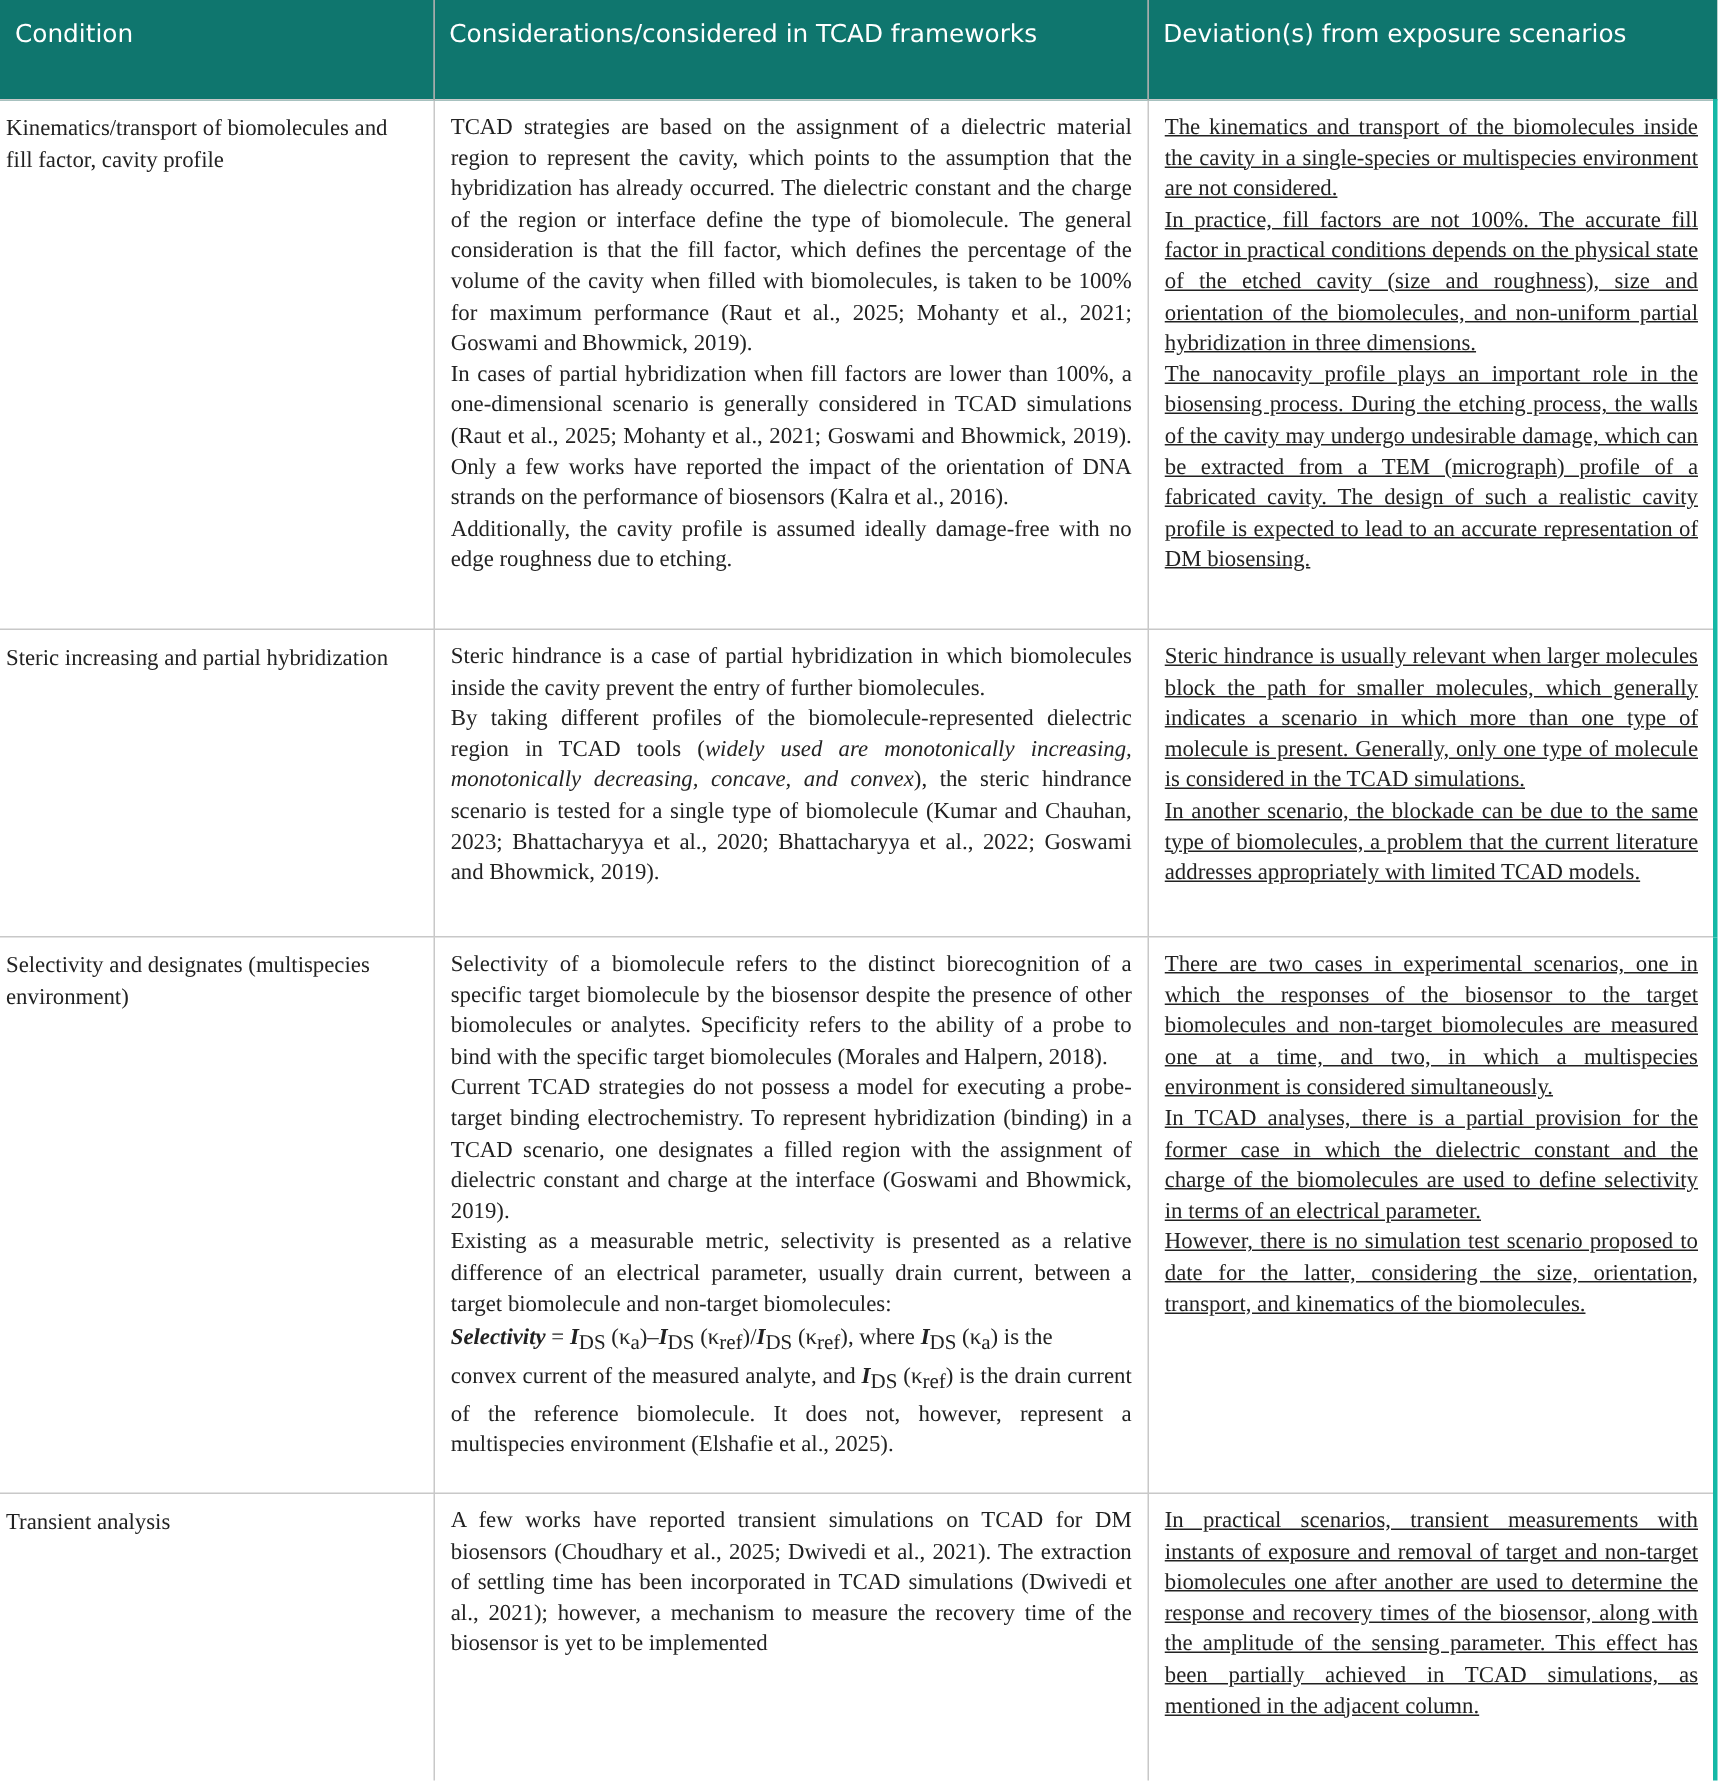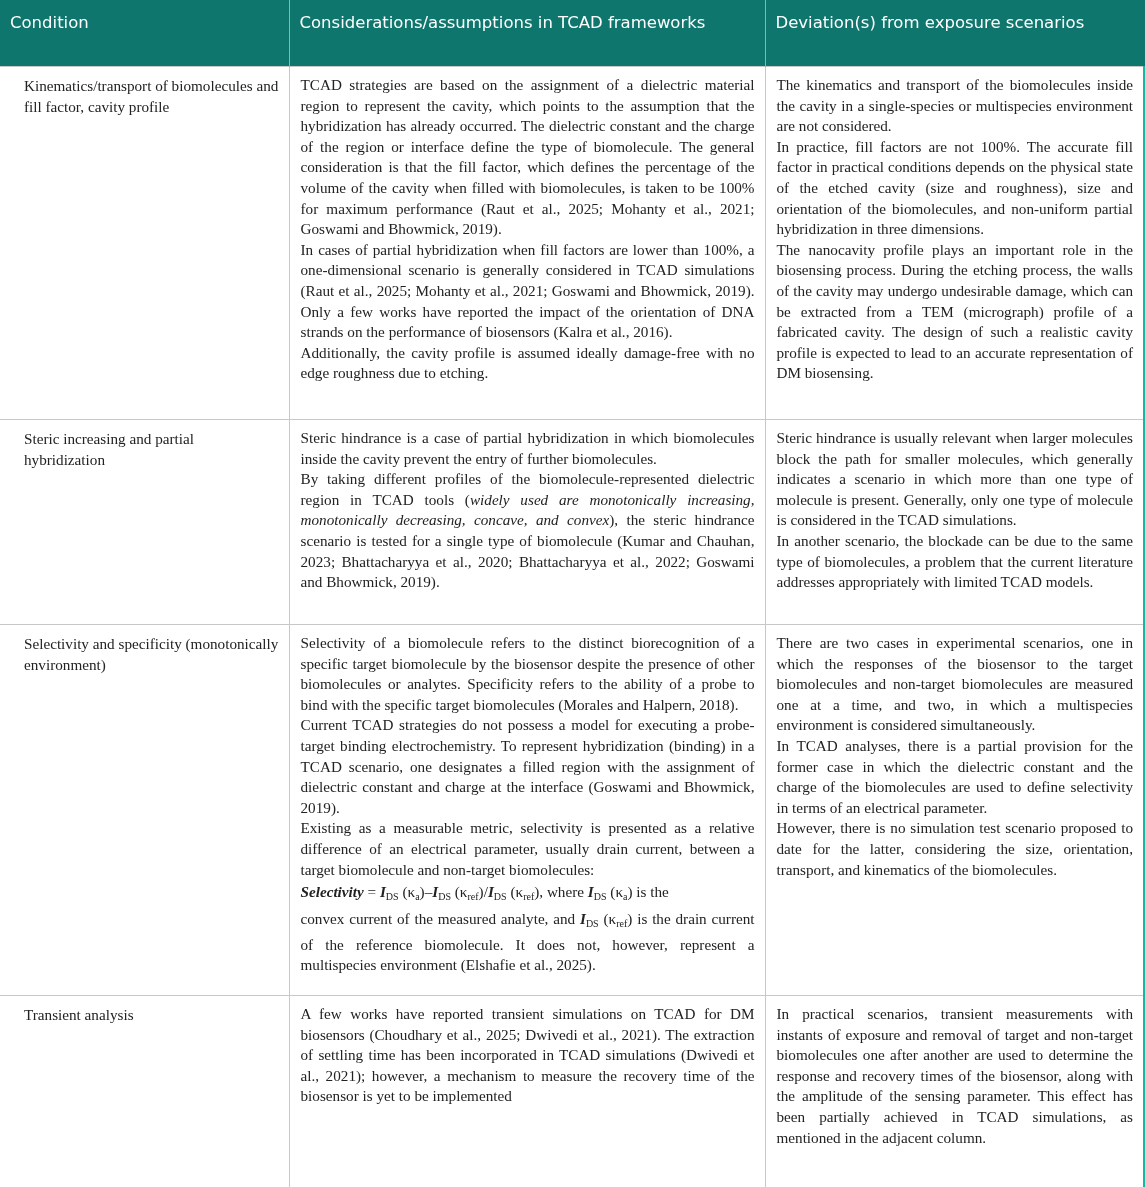--- a/index.html
+++ b/index.html
@@ -29,48 +29,48 @@
     thead th:first-child { border-left: none; }
     tbody td {
       font-family: "Liberation Serif", "DejaVu Serif", serif;
       font-size: 15.2px;
       line-height: 20.6px;
       color: #222222;
       vertical-align: top;
       padding: 8px 10px 8px 11px;
       border: 1px solid #c8c8c8;
     }
-    tbody td:first-child { border-left: none; padding-left: 24px; margin-left: 43px; }
-    tbody td:last-child { border-right: 4px solid #14b8a6; }
+    tbody td:first-child { border-left: none; padding-left: 4px; margin-left: 43px; }
+    tbody td:last-child { border-right: 6px solid #14b8a6; text-decoration: underline; }
     tbody td.cond { padding-top: 9px; }
     tbody td.col2 { text-align: justify; }
     tbody td.col3 { text-align: justify; }
     .para { display: block; }
     .row1 td { height: 335px; }
     .row2 td { height: 187px; }
     .row3 td { height: 353px; }
     .row4 td { height: 176px; }
     em { font-style: italic; }
     .formula { display: block; line-height: 24px; }
     .formula b { font-weight: bold; }
-    .sub { font-size: 10px; vertical-align: -3px; }
+    .sub { font-size: 14px; vertical-align: -3px; }
   </style>
 </head>
 <body>
 
 <table class="tcad">
   <colgroup>
     <col class="c1">
       <col class="c2">
       <col class="c3">
   </colgroup>
   <thead>
     <tr>
       <th>Condition</th>
-      <th>Considerations/assumptions in TCAD frameworks</th>
+      <th>Considerations/considered in TCAD frameworks</th>
       <th>Deviation(s) from exposure scenarios</th>
     </tr>
   </thead>
   <tbody>
 
     <tr class="row1">
       <td class="cond">Kinematics/transport of biomolecules and fill factor, cavity profile</td>
       <td class="col2">
         <span class="para">TCAD strategies are based on the assignment of a dielectric material region to represent the cavity, which points to the assumption that the hybridization has already occurred. The dielectric constant and the charge of the region or interface define the type of biomolecule. The general consideration is that the fill factor, which defines the percentage of the volume of the cavity when filled with biomolecules, is taken to be 100% for maximum performance (Raut et al., 2025; Mohanty et al., 2021; Goswami and Bhowmick, 2019).</span>
         <span class="para">In cases of partial hybridization when fill factors are lower than 100%, a one-dimensional scenario is generally considered in TCAD simulations (Raut et al., 2025; Mohanty et al., 2021; Goswami and Bhowmick, 2019). Only a few works have reported the impact of the orientation of DNA strands on the performance of biosensors (Kalra et al., 2016).</span>
@@ -89,21 +89,21 @@
         <span class="para">Steric hindrance is a case of partial hybridization in which biomolecules inside the cavity prevent the entry of further biomolecules.</span>
         <span class="para"><span>By taking different profiles of the biomolecule-represented dielectric region in TCAD tools (</span><em>widely used are monotonically increasing, monotonically decreasing, concave, and convex</em><span>), the steric hindrance scenario is tested for a single type of biomolecule (Kumar and Chauhan, 2023; Bhattacharyya et al., 2020; Bhattacharyya et al., 2022; Goswami and Bhowmick, 2019).</span></span>
       </td>
       <td class="col3">
         <span class="para">Steric hindrance is usually relevant when larger molecules block the path for smaller molecules, which generally indicates a scenario in which more than one type of molecule is present. Generally, only one type of molecule is considered in the TCAD simulations.</span>
         <span class="para">In another scenario, the blockade can be due to the same type of biomolecules, a problem that the current literature addresses appropriately with limited TCAD models.</span>
       </td>
     </tr>
 
     <tr class="row3">
-      <td class="cond">Selectivity and specificity (monotonically environment)</td>
+      <td class="cond">Selectivity and designates (multispecies environment)</td>
       <td class="col2">
         <span class="para">Selectivity of a biomolecule refers to the distinct biorecognition of a specific target biomolecule by the biosensor despite the presence of other biomolecules or analytes. Specificity refers to the ability of a probe to bind with the specific target biomolecules (Morales and Halpern, 2018).</span>
         <span class="para">Current TCAD strategies do not possess a model for executing a probe-target binding electrochemistry. To represent hybridization (binding) in a TCAD scenario, one designates a filled region with the assignment of dielectric constant and charge at the interface (Goswami and Bhowmick, 2019).</span>
         <span class="para">Existing as a measurable metric, selectivity is presented as a relative difference of an electrical parameter, usually drain current, between a target biomolecule and non-target biomolecules:</span>
         <span class="formula"><b><em>Selectivity</em></b><span> = </span><b><em>I</em></b><span class="sub">DS</span> <span>(κ</span><span class="sub">a</span><span>)</span><span>–</span><b><em>I</em></b><span class="sub">DS</span> <span>(κ</span><span class="sub">ref</span><span>)</span><span>/</span><b><em>I</em></b><span class="sub">DS</span> <span>(κ</span><span class="sub">ref</span><span>)</span><span>, where </span><b><em>I</em></b><span class="sub">DS</span> <span>(κ</span><span class="sub">a</span><span>)</span><span> is the</span></span>
         <span class="para"><span>convex current of the measured analyte, and </span><b><em>I</em></b><span class="sub">DS</span> <span>(κ</span><span class="sub">ref</span><span>)</span><span> is the drain current of the reference biomolecule. It does not, however, represent a multispecies environment (Elshafie et al., 2025).</span></span>
       </td>
       <td class="col3">
         <span class="para">There are two cases in experimental scenarios, one in which the responses of the biosensor to the target biomolecules and non-target biomolecules are measured one at a time, and two, in which a multispecies environment is considered simultaneously.</span>
         <span class="para">In TCAD analyses, there is a partial provision for the former case in which the dielectric constant and the charge of the biomolecules are used to define selectivity in terms of an electrical parameter.</span>

